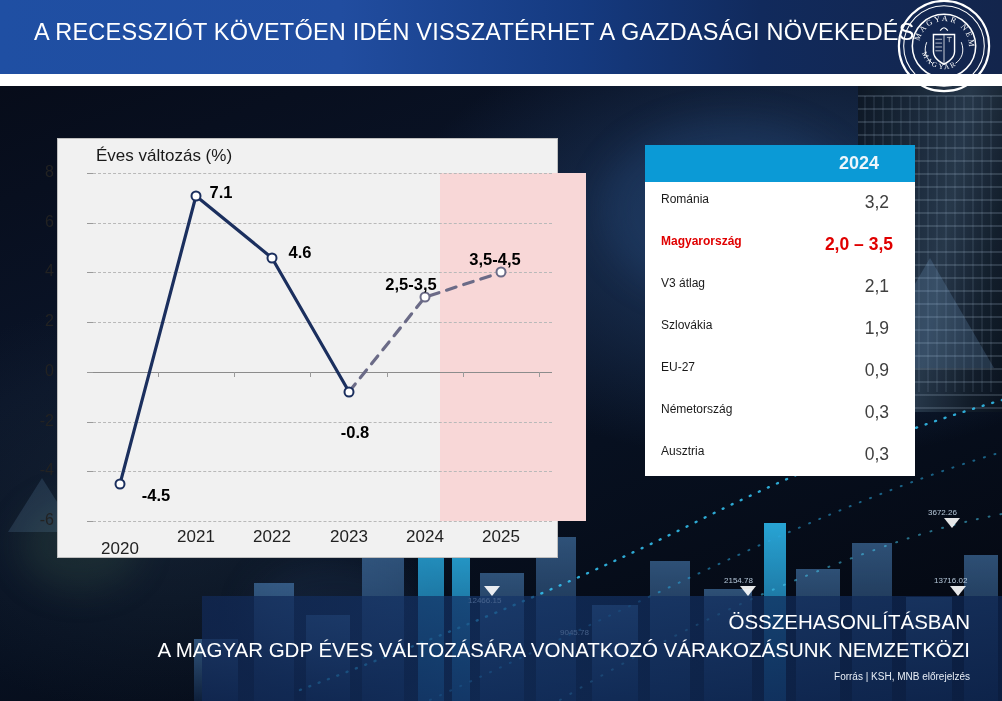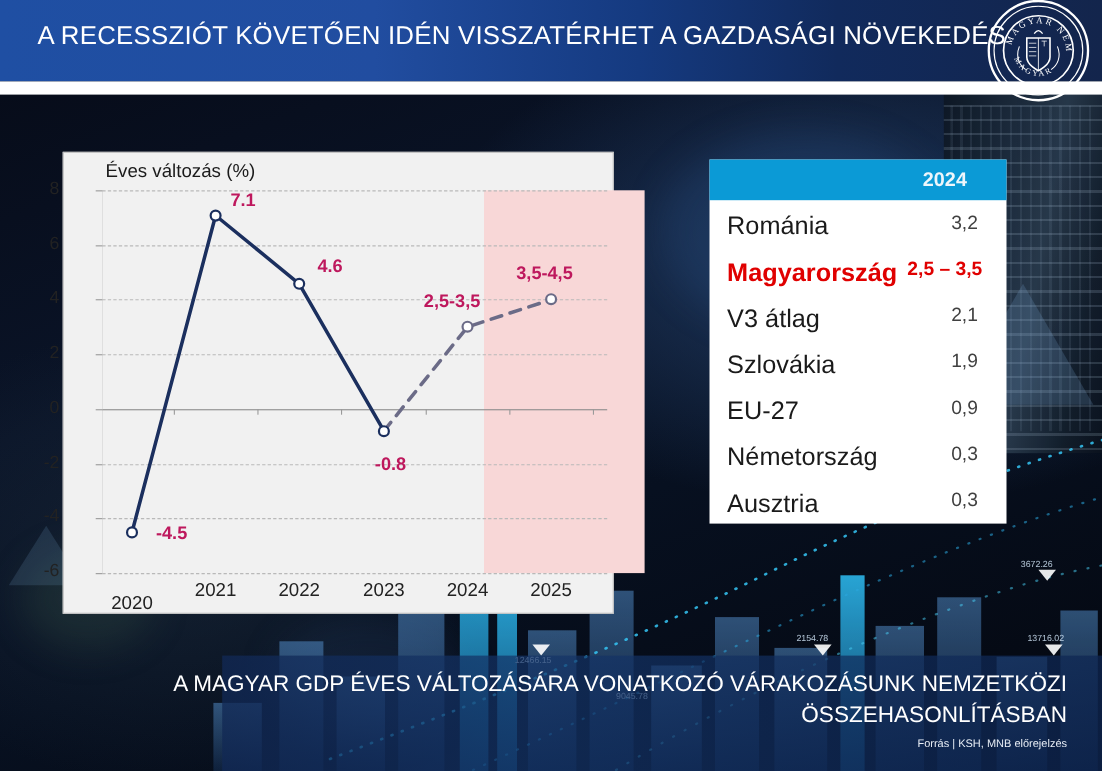--- a/index.html
+++ b/index.html
@@ -73,33 +73,33 @@
   .gridline{position:absolute;left:0;width:459px;height:0;border-top:1px dashed #b9b9b9;}
   .zeroline{position:absolute;left:0;width:459px;height:0;border-top:1px solid #8c8c8c;}
   .ytick{position:absolute;right:503px;text-align:right;font-size:16px;color:#222;white-space:nowrap;}
   .axis-v{position:absolute;left:35px;top:34px;width:0;height:348px;border-left:1px solid #9a9a9a;}
   .ytick-mark{position:absolute;left:29px;width:6px;height:0;border-top:1px solid #9a9a9a;}
   .xtick-mark{position:absolute;width:0;height:5px;border-left:1px solid #9a9a9a;}
   .xlabel{position:absolute;font-size:17px;color:#222;transform:translateX(-50%);white-space:nowrap;}
   .dot{position:absolute;width:11px;height:11px;border-radius:50%;background:#ffffff;box-sizing:border-box;transform:translate(-50%,-50%);}
   .dot.solid{border:2px solid #1b2f5e;}
   .dot.dash{border:2px solid #6b6b87;}
-  .dlabel{position:absolute;font-size:16.5px;font-weight:bold;color:#be185d;white-space:nowrap;transform:translateX(-50%);}
+  .dlabel{position:absolute;font-size:16.5px;font-weight:bold;color:#000000;white-space:nowrap;transform:translateX(-50%);margin-top:10px;}
 
   
   .tbl{
     position:absolute;left:645px;top:145px;width:270px;
     background:#ffffff;box-shadow:0 0 0 0 rgba(0,0,0,0);
   }
   .tbl-head{height:37px;background:#0b9ad6;position:relative;}
   .tbl-head .yr{
     position:absolute;right:36px;top:8px;color:#eef6fb;font-weight:bold;font-size:18px;
   }
   .trow{height:42px;position:relative;}
-  .trow .cty{position:absolute;left:16px;top:10px;font-size:23px;color:#1a1a1a;white-space:nowrap;}
+  .trow .cty{position:absolute;left:16px;top:10px;font-size:12px;color:#1a1a1a;white-space:nowrap;}
   .trow .val{position:absolute;right:26px;top:10px;font-size:17.5px;color:#404040;white-space:nowrap;}
   .trow.hl .cty,.trow.hl .val{color:#e00000;font-weight:bold;}
   .trow.hl .val{right:22px;}
 
   
   .footer-band{
     position:absolute;left:202px;top:596px;width:800px;height:105px;
     background:linear-gradient(90deg,rgba(17,40,84,.78) 0%,rgba(20,52,104,.70) 35%,rgba(14,38,82,.74) 100%);
   }
   .caption{
@@ -267,21 +267,21 @@
   <div class="tbl">
     <div class="tbl-head">
       <span class="yr">2024</span>
     </div>
     <div class="trow">
       <span class="cty">Románia</span>
       <span class="val">3,2</span>
     </div>
     <div class="trow hl">
       <span class="cty">Magyarország</span>
-      <span class="val">2,5 – 3,5</span>
+      <span class="val">2,0 – 3,5</span>
     </div>
     <div class="trow">
       <span class="cty">V3 átlag</span>
       <span class="val">2,1</span>
     </div>
     <div class="trow">
       <span class="cty">Szlovákia</span>
       <span class="val">1,9</span>
     </div>
     <div class="trow">
@@ -293,18 +293,18 @@
       <span class="val">0,3</span>
     </div>
     <div class="trow">
       <span class="cty">Ausztria</span>
       <span class="val">0,3</span>
     </div>
   </div>
 
   <div class="footer-band"></div>
   <div class="caption">
+    <div>ÖSSZEHASONLÍTÁSBAN</div>
     <div>A MAGYAR GDP ÉVES VÁLTOZÁSÁRA VONATKOZÓ VÁRAKOZÁSUNK NEMZETKÖZI</div>
-    <div>ÖSSZEHASONLÍTÁSBAN</div>
   </div>
   <div class="source">Forrás | KSH, MNB előrejelzés</div>
 
 </div>
 
 </body></html>

